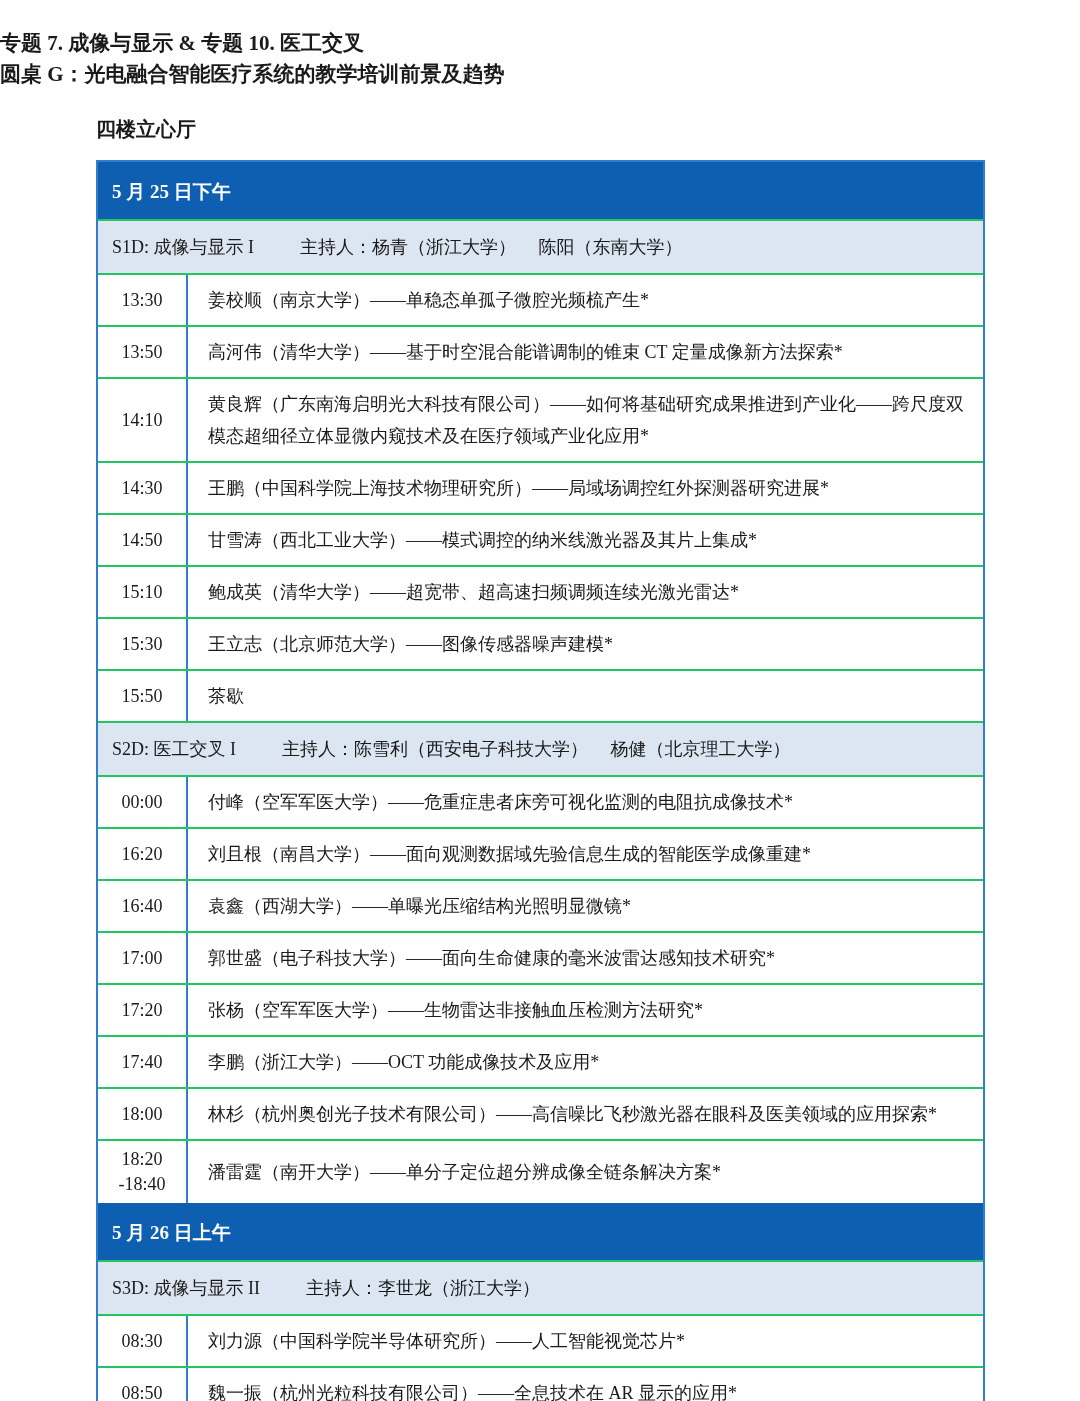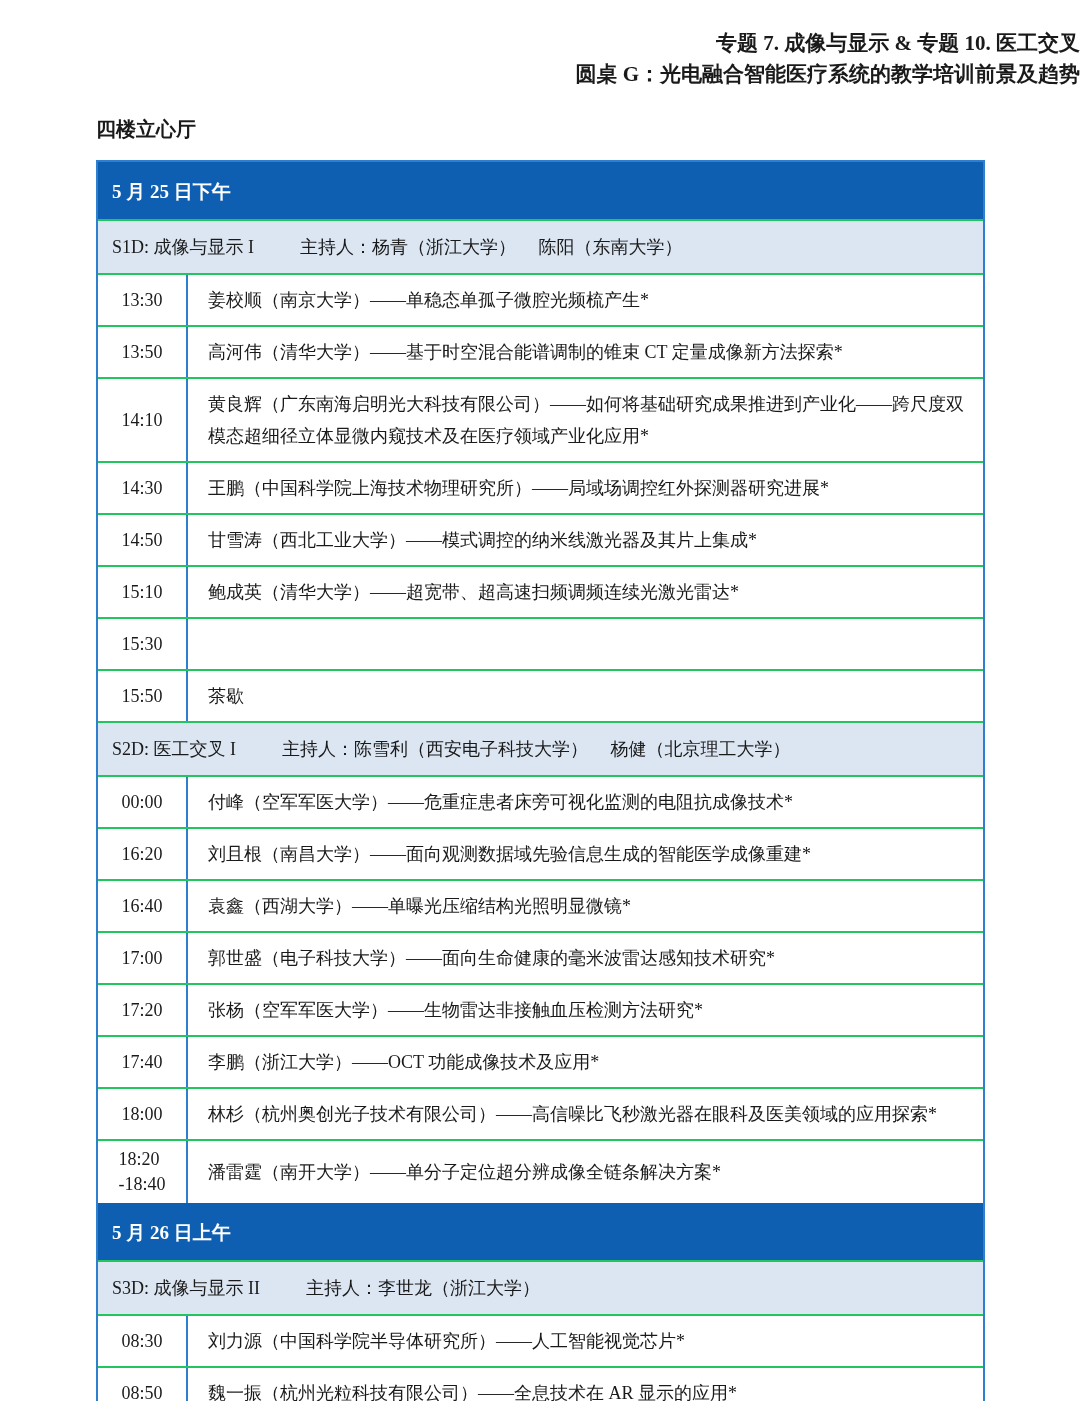--- a/index.html
+++ b/index.html
@@ -7,21 +7,21 @@
   body {
     width: 1080px;
     height: 1401px;
     font-family: "Liberation Serif", "DejaVu Serif", serif;
     color: #1a1a1a;
     position: relative;
     overflow: hidden;
   }
   .titles {
     padding-top: 28px;
-    text-align: right;
+    text-align: left;
     font-weight: bold;
     font-size: 21px;
     line-height: 31px;
   }
   .venue-line {
     width: 888px;
     margin: 26px auto 0 auto;
     margin-left: 96px;
     font-weight: bold;
     font-size: 20px;
@@ -60,20 +60,21 @@
     padding: 8px 14px;
   }
   .session-hosts { margin-left: 46px; white-space: pre-wrap; text-align: right; }
   .row.talk { min-height: 52px; font-size: 18px; }
   .cell.time {
     flex: 0 0 90px;
     border-right: 2px solid #2e7fd0;
     display: flex;
     align-items: center;
     justify-content: center;
+    text-align: center;
     white-space: pre-line;
     line-height: 25px;
     padding: 6px 7px;
   }
   .cell.text {
     flex: 1 1 auto;
     display: flex;
     align-items: center;
     padding: 9px 16px 9px 20px;
     line-height: 32px;
@@ -125,20 +126,21 @@
     <div class="cell text">甘雪涛（西北工业大学）——模式调控的纳米线激光器及其片上集成*</div>
   </div>
 
   <div class="row talk">
     <div class="cell time">15:10</div>
     <div class="cell text">鲍成英（清华大学）——超宽带、超高速扫频调频连续光激光雷达*</div>
   </div>
 
   <div class="row talk">
     <div class="cell time">15:30</div>
+    <div class="cell text">王立志（北京师范大学）——图像传感器噪声建模*</div>
   </div>
 
   <div class="row talk">
     <div class="cell time">15:50</div>
     <div class="cell text">茶歇</div>
   </div>
 
   <div class="row session">
     <span>S2D: 医工交叉 I</span>
     <span class="session-hosts">主持人：陈雪利（西安电子科技大学）　 杨健（北京理工大学）</span>

